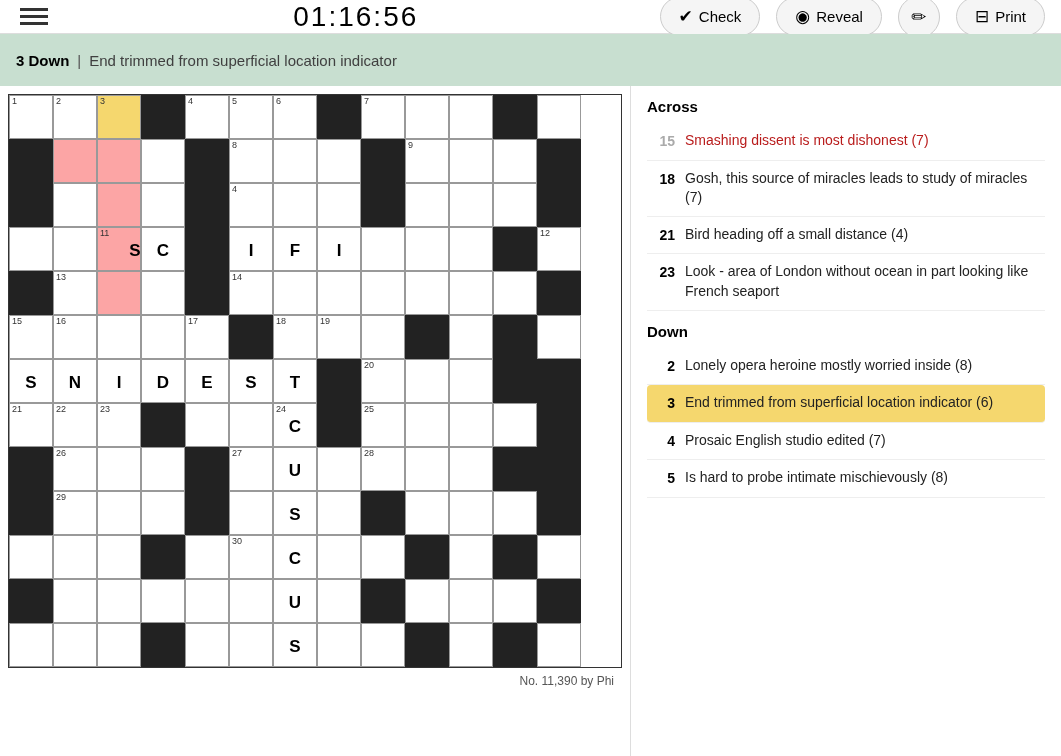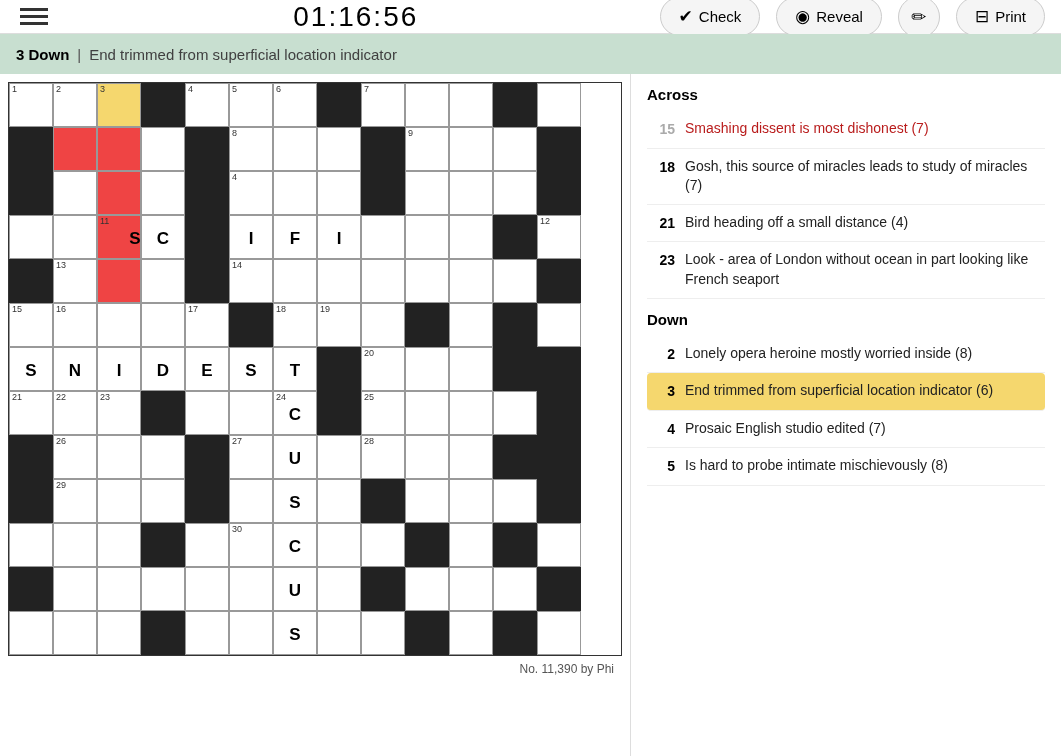--- a/index.html
+++ b/index.html
@@ -32,21 +32,21 @@
       display: flex; align-items: center; justify-content: center;
       width: 42px; height: 42px; border: 1.5px solid #ccc; border-radius: 50%;
       cursor: pointer; background: #f5f5f5; font-size: 18px;
     }
 
     
     .clue-bar {
       background: #c8dfd0;
       padding: 10px 16px;
       font-size: 15px;
-      height: 40px;
+      height: 52px;
       display: flex;
       align-items: center;
       gap: 8px;
     }
     .clue-bar-number { font-weight: bold; }
     .clue-bar-sep { color: #555; }
     .clue-bar-text { color: #404040; }
 
     
     .main {
@@ -77,21 +77,21 @@
       border: 0.5px solid #999;
       background: #fff;
       position: relative;
       display: flex;
       align-items: center;
       justify-content: center;
       font-size: 17px;
       font-weight: bold;
     }
     .cell.black { background: #222; border-color: #222; }
-    .cell.highlighted { background: #ef4444; padding-left: 32px; }
+    .cell.highlighted { background: #fca5a5; padding-left: 32px; }
     .cell.active { background: #f5d76e; }
 
     .cell-number {
       position: absolute;
       top: 1px;
       left: 2px;
       font-size: 9px;
       font-weight: normal;
       color: #333;
       line-height: 1;

